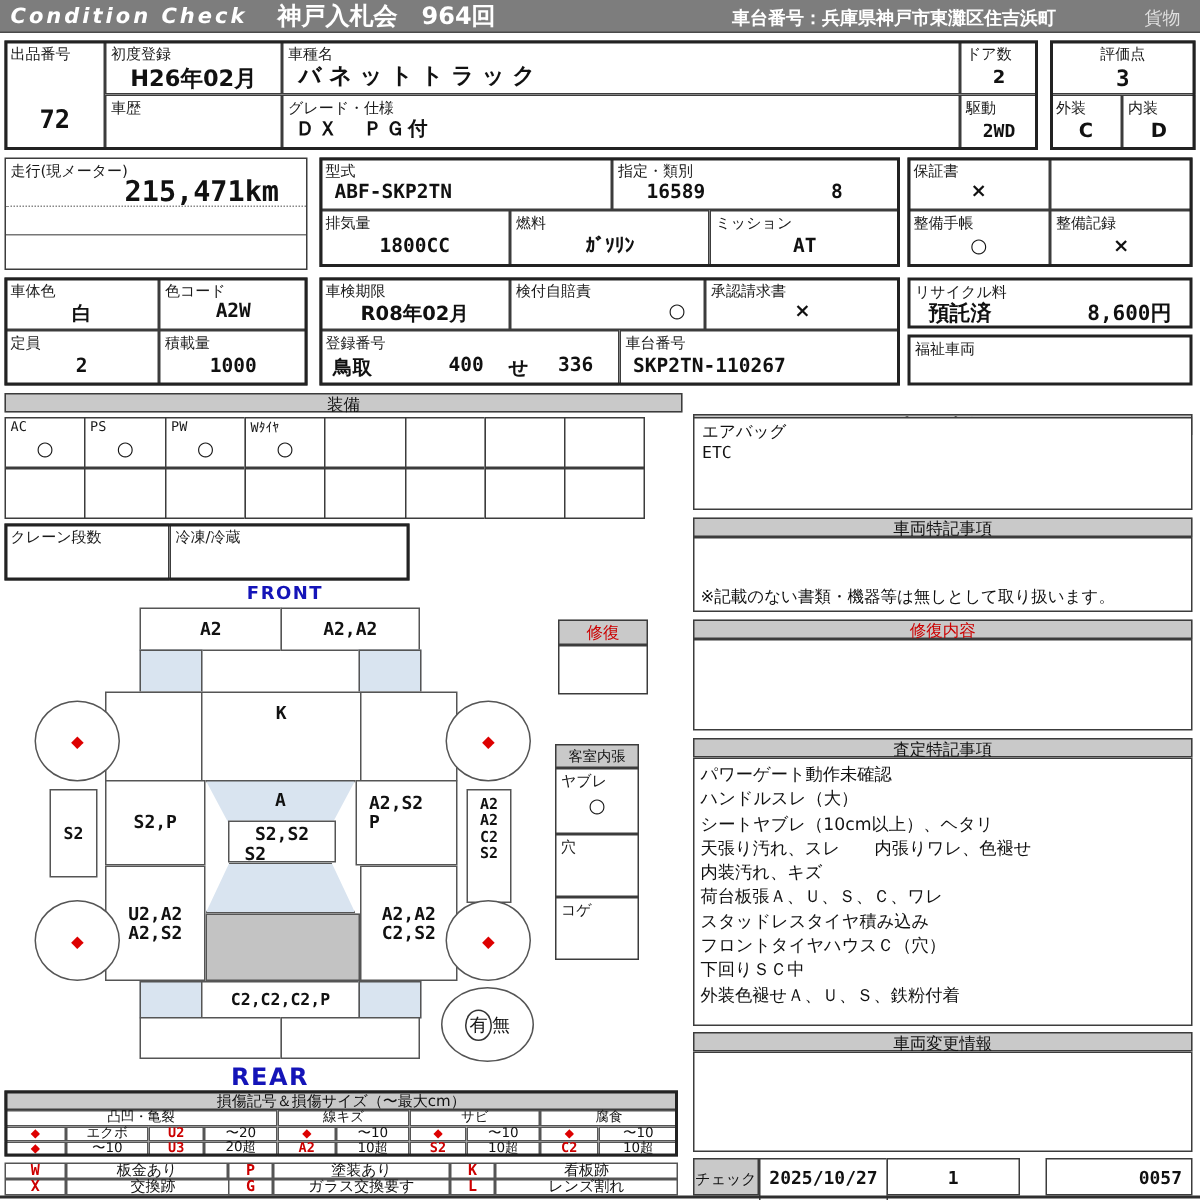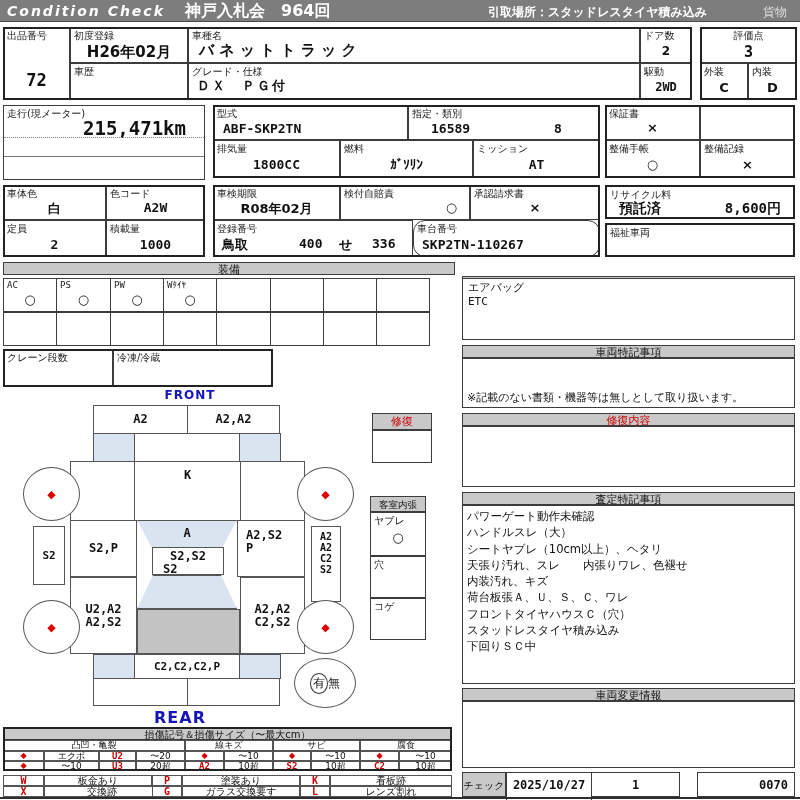--- a/index.html
+++ b/index.html
@@ -29,21 +29,21 @@
   .asmline{font-size:11.5px;line-height:16.3px;white-space:pre;}
 </style>
 </head>
 <body>
 
 <div id="page">
 
   <div class="abs" style="left:0;top:0;width:800px;height:22px;background:#7d7d7d;border-bottom:1px solid #4a4a4a;color:#fff;">
     <span class="abs" style="left:7px;top:3px;font-size:14px;font-style:italic;font-weight:bold;letter-spacing:2px;">Condition Check</span>
     <span class="abs" style="left:185px;top:1px;font-size:16px;font-weight:bold;">神戸入札会　964回</span>
-    <span class="abs" style="left:488px;top:4px;font-size:12px;font-weight:bold;">引取場所：スタッドレスタイヤ積み込み</span>
+    <span class="abs" style="left:488px;top:4px;font-size:12px;font-weight:bold;">車台番号：兵庫県神戸市東灘区住吉浜町</span>
     <span class="abs" style="left:763px;top:4px;font-size:12px;color:#dedede;">貨物</span>
   </div>
 
   <div class="cell" style="left:3px;top:27px;width:67px;height:73px;">
     <span class="lbl">出品番号</span>
     <span class="cv mono" style="top:42px;font-size:17px;">72</span>
   </div>
   <div class="cell" style="left:70px;top:27px;width:118px;height:36px;">
     <span class="lbl">初度登録</span>
     <span class="cv" style="top:15px;font-size:15px;">H26年02月</span>
@@ -158,21 +158,21 @@
     <span class="lbl">承認請求書</span>
     <span class="cv" style="top:14px;">×</span>
   </div>
   <div class="cell" style="left:213px;top:220px;width:200px;height:37px;">
     <span class="lbl">登録番号</span>
     <span class="abs" style="left:8px;top:15px;font-size:13px;font-weight:bold;">鳥取</span>
     <span class="abs mono" style="left:85px;top:15px;font-size:13px;font-weight:bold;">400</span>
     <span class="abs" style="left:125px;top:15px;font-size:13px;font-weight:bold;">せ</span>
     <span class="abs mono" style="left:158px;top:15px;font-size:13px;font-weight:bold;">336</span>
   </div>
-  <div class="cell" style="left:413px;top:220px;width:187px;height:37px;border-radius:12px;">
+  <div class="cell" style="left:413px;top:220px;width:187px;height:37px;">
     <span class="lbl">車台番号</span>
     <span class="abs mono" style="left:8px;top:16px;font-size:13px;font-weight:bold;">SKP2TN-110267</span>
   </div>
   <div class="outline" style="left:213px;top:185px;width:387px;height:72px;"></div>
 
   <div class="cell" style="left:605px;top:185px;width:190px;height:34px;border-width:2px;border-color:#222;">
     <span class="lbl">リサイクル料</span>
     <span class="abs" style="left:12px;top:13px;font-size:14px;font-weight:bold;">預託済</span>
     <span class="abs mono" style="right:12px;top:13px;font-size:14px;font-weight:bold;">8,600円</span>
   </div>
@@ -347,41 +347,42 @@
   <div class="hdrbar" style="left:462px;top:492px;width:333px;height:13px;">
     <span>査定特記事項</span>
   </div>
   <div class="cell" style="left:462px;top:505px;width:333px;height:179px;padding:2px 4px;">
     <div class="asmline">パワーゲート動作未確認</div>
     <div class="asmline">ハンドルスレ（大）</div>
     <div class="asmline">シートヤブレ（10cm以上）、ヘタリ</div>
     <div class="asmline">天張り汚れ、スレ　　内張りワレ、色褪せ</div>
     <div class="asmline">内装汚れ、キズ</div>
     <div class="asmline">荷台板張Ａ、Ｕ、Ｓ、Ｃ、ワレ</div>
+    <div class="asmline">スタッドレスタイヤ積み込み</div>
     <div class="asmline">フロントタイヤハウスＣ（穴）</div>
-    <div class="asmline">スタッドレスタイヤ積み込み</div>
     <div class="asmline">下回りＳＣ中</div>
+    <div class="asmline">外装色褪せＡ、Ｕ、Ｓ、鉄粉付着</div>
   </div>
 
   <div class="hdrbar" style="left:462px;top:688px;width:333px;height:13px;">
     <span>車両変更情報</span>
   </div>
   <div class="cell" style="left:462px;top:701px;width:333px;height:67px;"></div>
 
   <div class="cell graycell" style="left:462px;top:772px;width:44px;height:25px;">
     <span class="cv" style="top:6px;font-size:10px;font-weight:normal;">チェック</span>
   </div>
   <div class="cell" style="left:506px;top:772px;width:86px;height:37px;">
     <span class="cv mono" style="top:5px;font-size:12px;">2025/10/27</span>
   </div>
   <div class="cell" style="left:591px;top:772px;width:89px;height:25px;">
     <span class="cv mono" style="top:5px;font-size:12px;">1</span>
   </div>
   <div class="cell" style="left:697px;top:772px;width:98px;height:25px;">
-    <span class="abs mono" style="right:6px;top:5px;font-size:12px;font-weight:bold;">0070</span>
+    <span class="abs mono" style="right:6px;top:5px;font-size:12px;font-weight:bold;">0057</span>
   </div>
 
   <div class="hdrbar" style="left:3px;top:727px;width:449px;height:13px;font-size:10px;">
     <span>損傷記号＆損傷サイズ（〜最大cm）</span>
   </div>
   <div class="legcell graycell" style="left:3px;top:740px;width:182px;height:11px;">
     <span>凸凹・亀裂</span>
   </div>
   <div class="legcell graycell" style="left:185px;top:740px;width:88px;height:11px;">
     <span>線キズ</span>
@@ -426,21 +427,21 @@
 
   <div class="legcell graycell" style="left:3px;top:761px;width:41px;height:10px;">
     <span class="ldia">◆</span>
   </div>
   <div class="legcell" style="left:44px;top:761px;width:55px;height:10px;">
     <span>〜10</span>
   </div>
   <div class="legcell graycell" style="left:99px;top:761px;width:37px;height:10px;">
     <span class="red mono" style="font-weight:bold;">U3</span>
   </div>
-  <div class="legcell" style="left:136px;top:761px;width:49px;height:10px;">
+  <div class="legcell" style="left:136px;top:761px;width:49px;height:10px;align-items:flex-end;">
     <span>20超</span>
   </div>
   <div class="legcell graycell" style="left:185px;top:761px;width:39px;height:10px;">
     <span class="red mono" style="font-weight:bold;">A2</span>
   </div>
   <div class="legcell" style="left:224px;top:761px;width:49px;height:10px;">
     <span>10超</span>
   </div>
   <div class="legcell graycell" style="left:273px;top:761px;width:38px;height:10px;">
     <span class="red mono" style="font-weight:bold;">S2</span>

